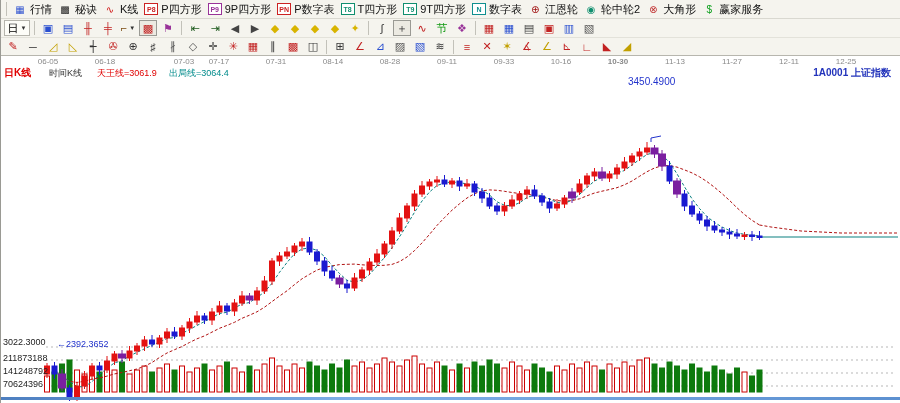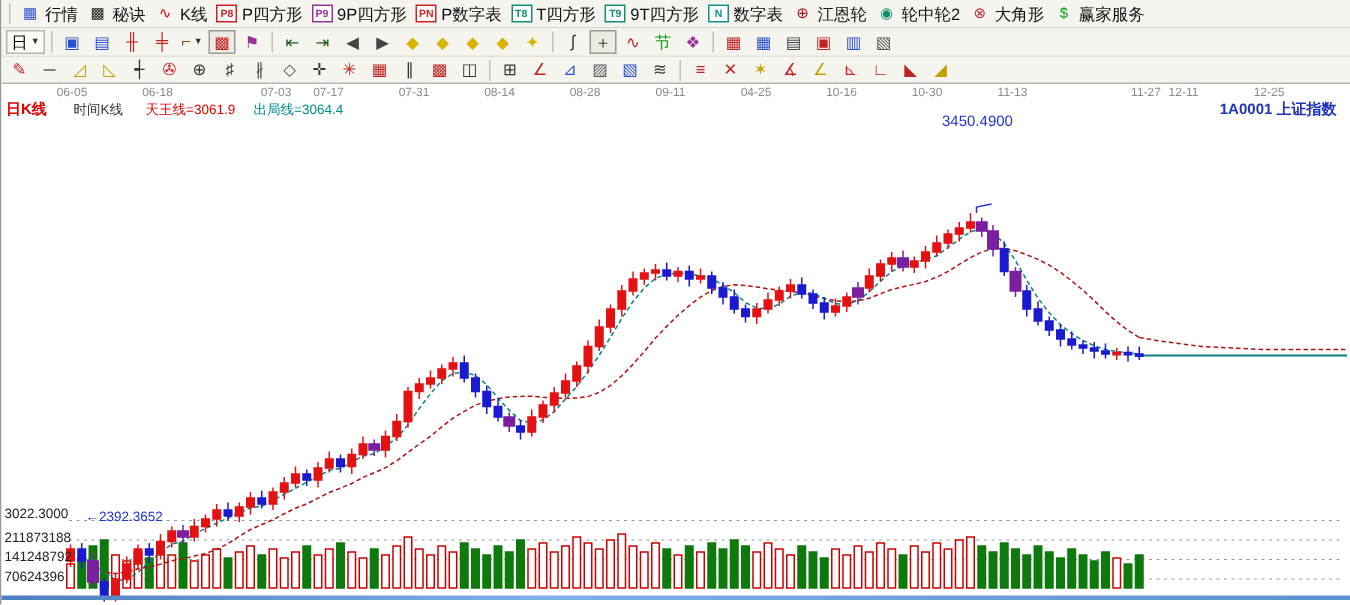--- a/index.html
+++ b/index.html
@@ -477,25 +477,25 @@
 
     <div id="dates">
         <span class="date-lbl" style="left: 47px;">06-05</span>
         <span class="date-lbl" style="left: 104px;">06-18</span>
         <span class="date-lbl" style="left: 161px; padding-left: 44px;">07-03</span>
         <span class="date-lbl" style="left: 218px;">07-17</span>
         <span class="date-lbl" style="left: 275px;">07-31</span>
         <span class="date-lbl" style="left: 332px;">08-14</span>
         <span class="date-lbl" style="left: 389px;">08-28</span>
         <span class="date-lbl" style="left: 446px;">09-11</span>
-        <span class="date-lbl" style="left: 503px;">04-25</span>
+        <span class="date-lbl" style="left: 503px;">09-33</span>
         <span class="date-lbl" style="left: 560px;">10-16</span>
-        <span class="date-lbl" style="left: 617px;">10-30</span>
+        <span class="date-lbl" style="left: 617px; font-weight: bold;">10-30</span>
         <span class="date-lbl" style="left: 674px;">11-13</span>
-        <span class="date-lbl" style="left: 731px; margin-left: 32px;">11-27</span>
+        <span class="date-lbl" style="left: 731px;">11-27</span>
         <span class="date-lbl" style="left: 788px;">12-11</span>
         <span class="date-lbl" style="left: 845px;">12-25</span>
       </div>
 
     <div class="ann panel-lbl">日K线</div>
     <div class="ann ovl-name">时间K线</div>
     <div class="ann ovl-ind1">天王线=3061.9</div>
     <div class="ann ovl-ind2">出局线=3064.4</div>
     <div class="ann sym">1A0001  上证指数</div>
     <div class="ann peak">3450.4900</div>

